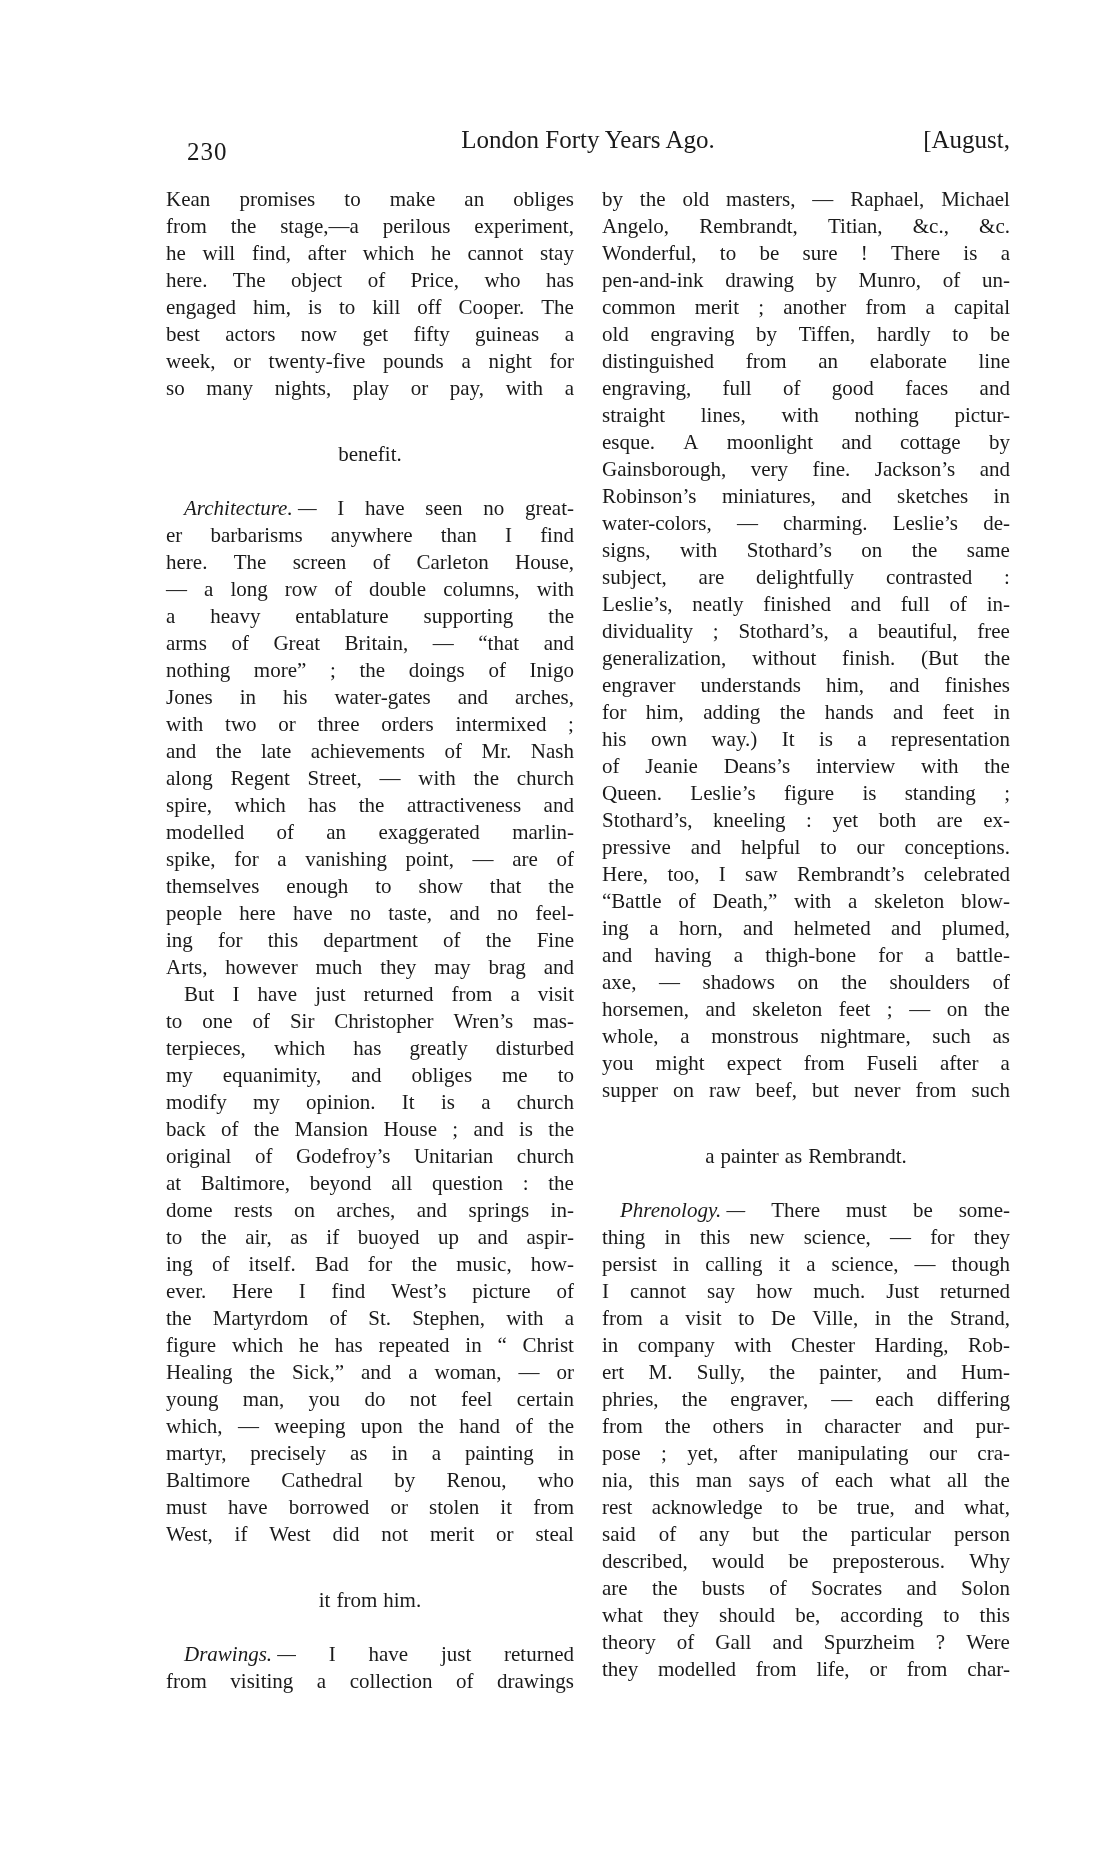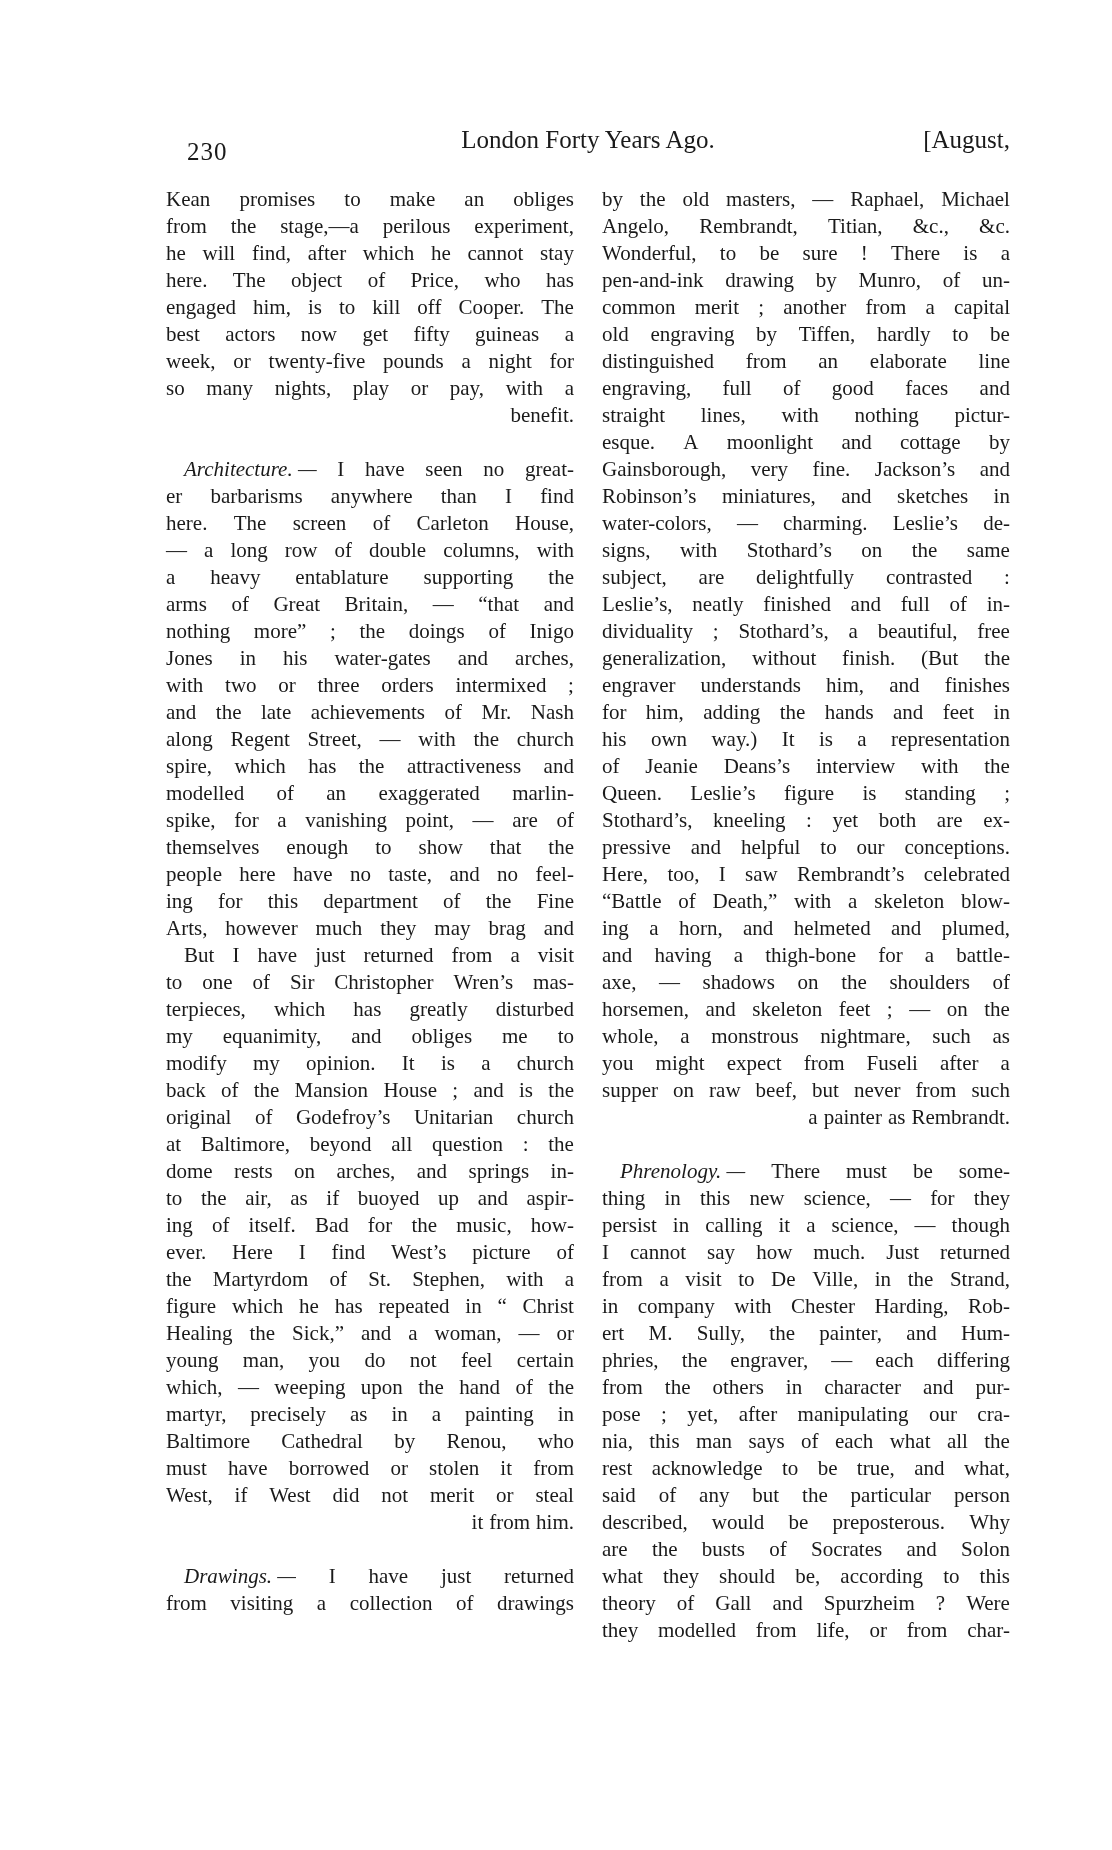--- a/index.html
+++ b/index.html
@@ -14,21 +14,21 @@
             text-align: justify; hyphens: none; }
   .col-left { left: 166px; }
   .col-right { left: 602px; }
   .line { display: block; text-align: justify; text-align-last: justify; white-space: nowrap; height: 27px; }
   .line.last { text-align-last: left; }
   .line.indent { padding-left: 18px; gap: 16px; }
   .gap { display: block; height: 27px; }
   .line .it { font-style: italic; }
   
   .line { display: flex; justify-content: space-between; }
-  .line.last { justify-content: flex-end; gap: 6px; }
+  .line.last { justify-content: center; gap: 6px; margin-top: 39px; }
   .line span.w { white-space: pre; }
 </style>
 </head>
 <body>
 
 <div class="page-header">
   <span class="page-number">230</span>
   <span class="running-title">London Forty Years Ago.</span>
   <span class="running-date">[August,</span>
 </div>

